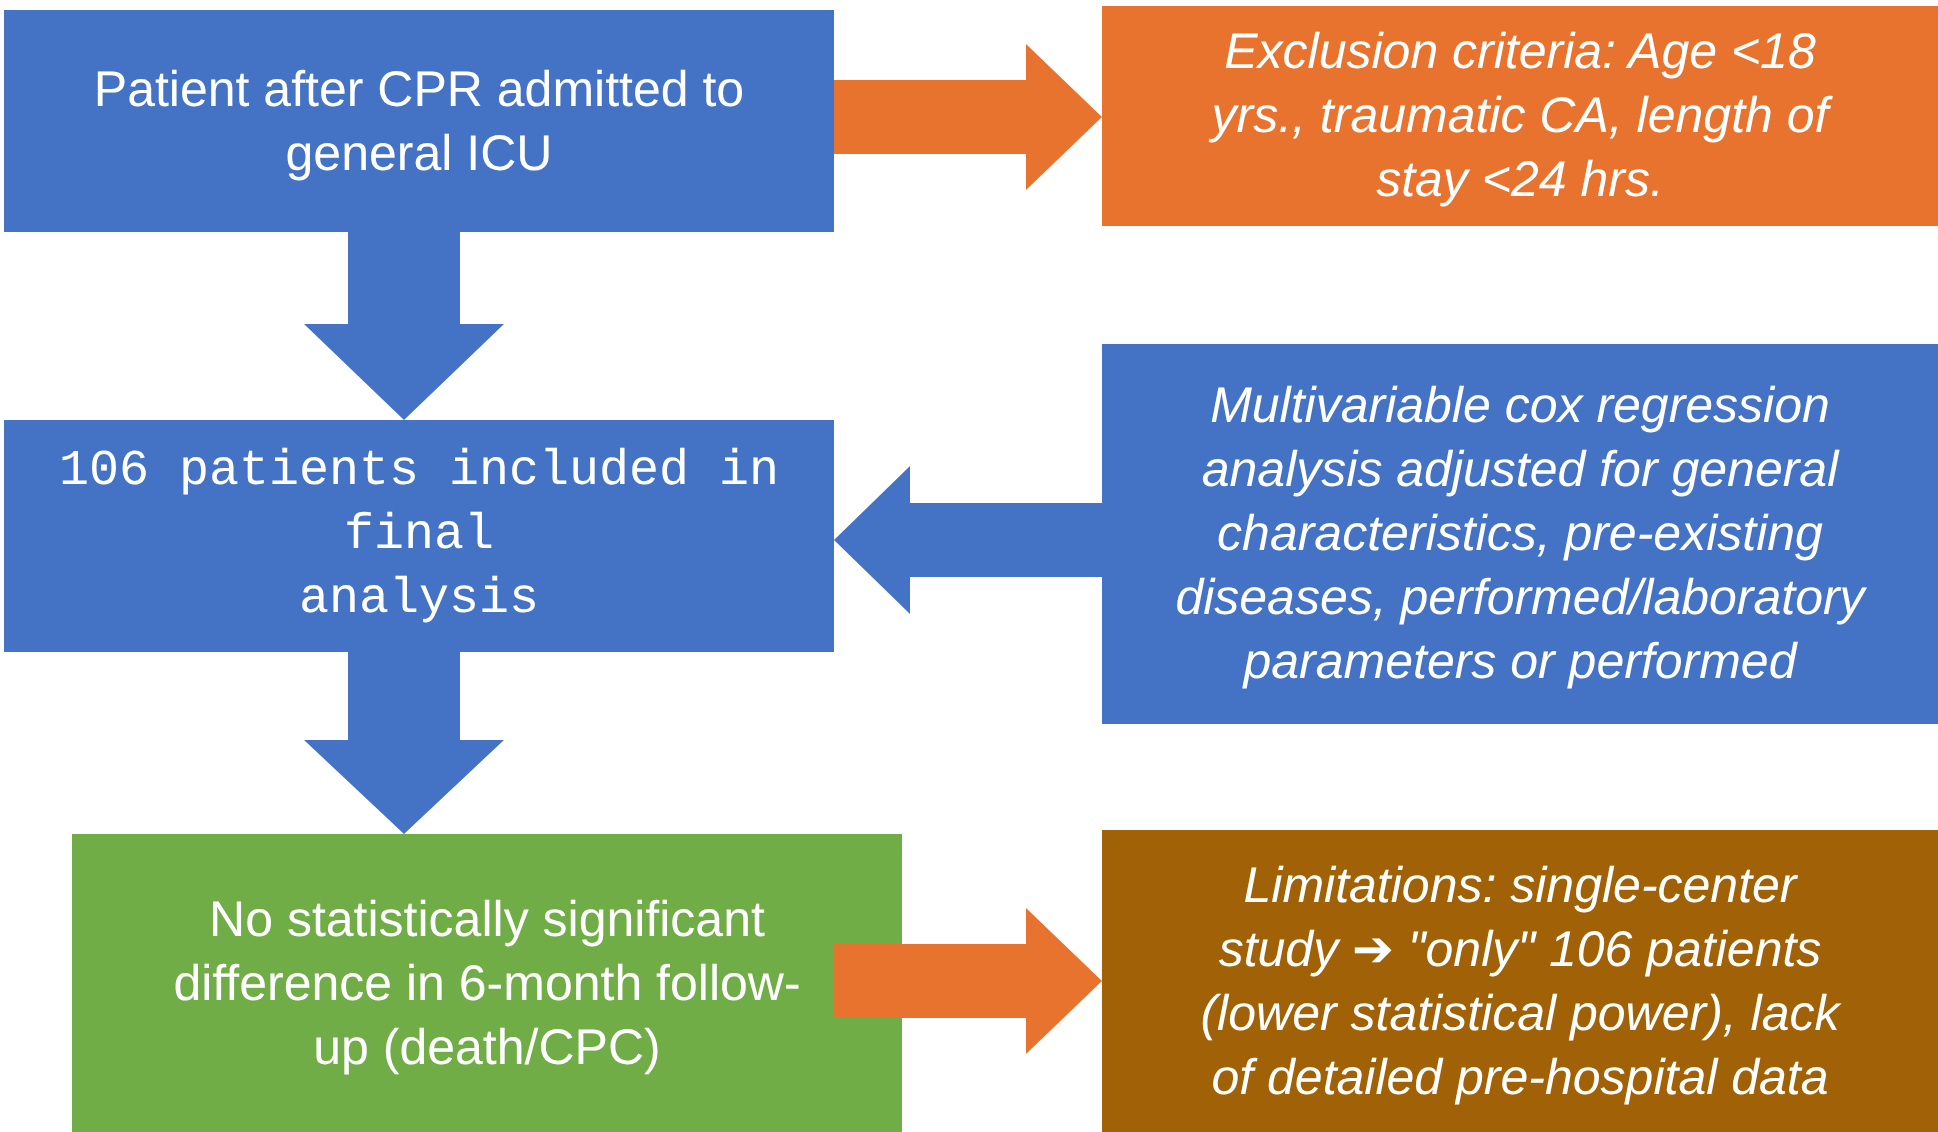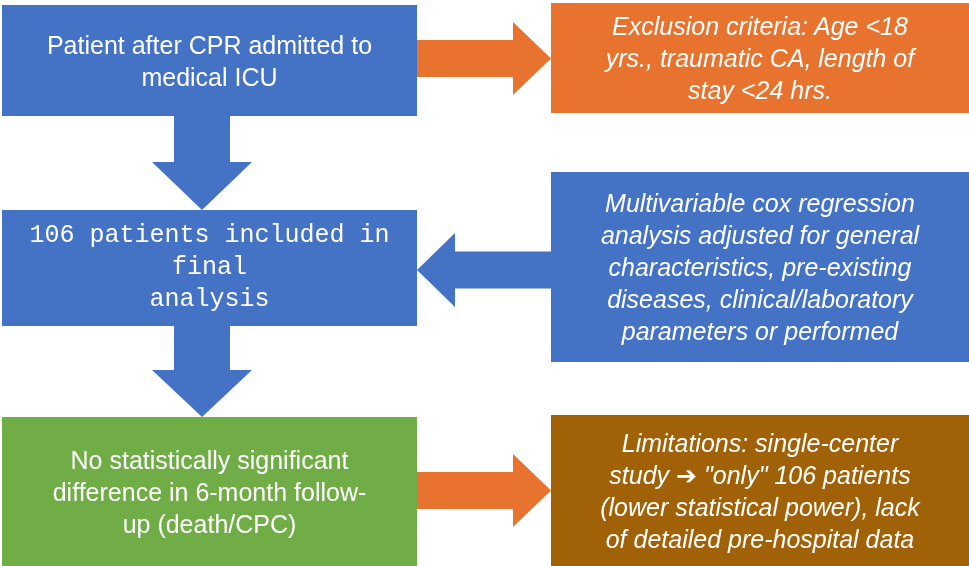--- a/index.html
+++ b/index.html
@@ -52,45 +52,45 @@
   #arrow-4 { left: 152px; top: 326px; width: 100px; height: 91px; }
   #arrow-5 { left: 417px; top: 454px; width: 134px; height: 73px; }
 </style>
 </head>
 <body>
 
 <div class="canvas">
 
   <div class="node" id="node-admission" style="background: rgb(68, 114, 196);">
     <span class="node-text">Patient after CPR admitted to
-medical ICU</span>
+general ICU</span>
   </div>
 
   <div class="node" id="node-included" style="background: rgb(68, 114, 196); font-family: Liberation Mono, monospace;">
     <span class="node-text">106 patients included in final
 analysis</span>
   </div>
 
-  <div class="node" id="node-outcome" style="background: rgb(112, 173, 71);">
+  <div class="node" id="node-outcome" style="background: rgb(112, 173, 71); margin-left: 34px;">
     <span class="node-text">No statistically significant
 difference in 6-month follow-
 up (death/CPC)</span>
   </div>
 
   <div class="node italic" id="node-exclusion" style="background: rgb(232, 115, 46);">
     <span class="node-text">Exclusion criteria: Age &lt;18
 yrs., traumatic CA, length of
 stay &lt;24 hrs.</span>
   </div>
 
   <div class="node italic" id="node-cox" style="background: rgb(68, 114, 196);">
     <span class="node-text">Multivariable cox regression
 analysis adjusted for general
 characteristics, pre-existing
-diseases, clinical/laboratory
+diseases, performed/laboratory
 parameters or performed</span>
   </div>
 
   <div class="node italic" id="node-limitations" style="background: #a16207;">
     <span class="node-text">Limitations: single-center
 study ➔ "only" 106 patients
 (lower statistical power), lack
 of detailed pre-hospital data</span>
   </div>
 

